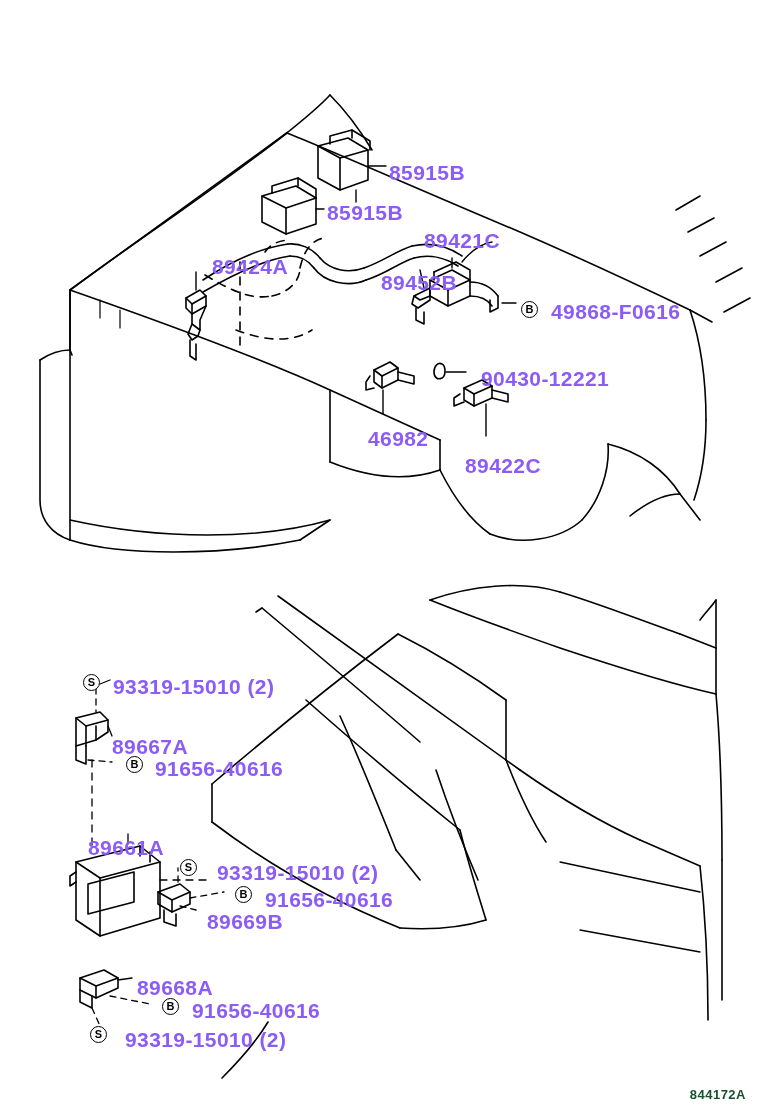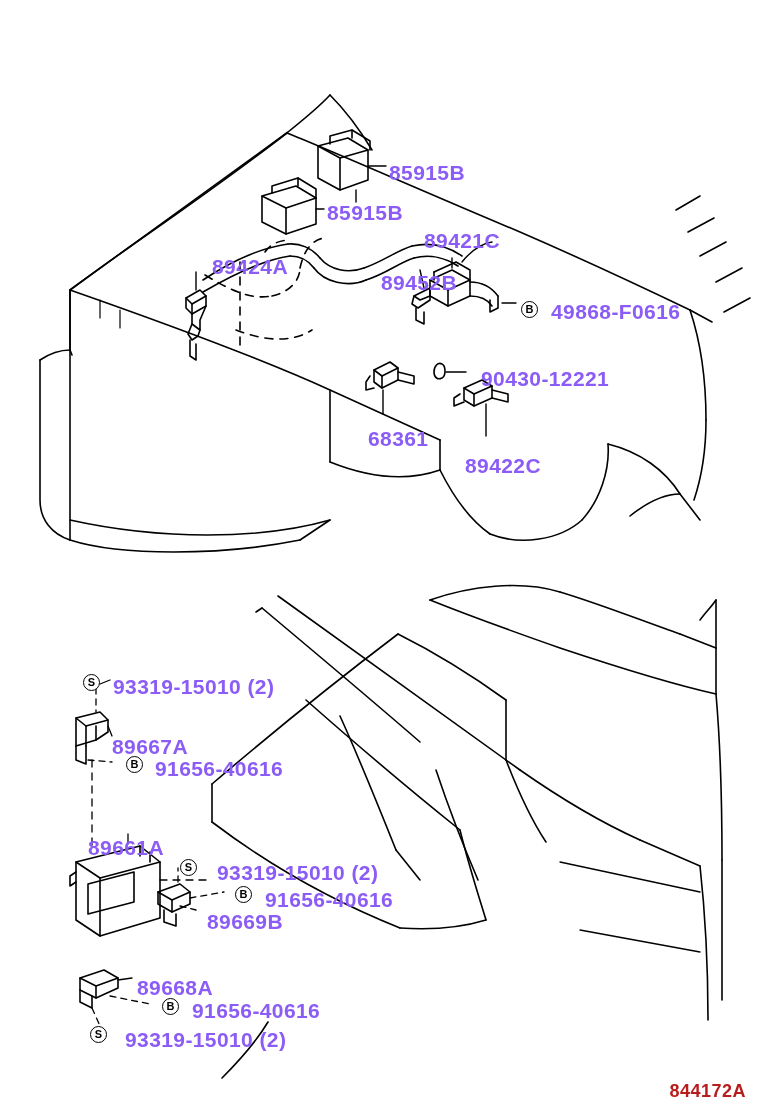--- a/index.html
+++ b/index.html
@@ -38,23 +38,23 @@
     color: #8b5cf6;
     white-space: nowrap;
     line-height: 1;
   }
   .footer-code {
     position: absolute;
     right: 14px;
     bottom: 10px;
     font-family: "Liberation Sans", sans-serif;
     font-weight: bold;
-    font-size: 18px;
+    font-size: 13px;
     letter-spacing: 0.5px;
-    color: #b91c1c;
+    color: #14532d;
   }
   .badge {
     position: absolute;
     width: 17px;
     height: 17px;
     border: 1.6px solid #000;
     border-radius: 50%;
     box-sizing: border-box;
     font-family: "Liberation Sans", sans-serif;
     font-size: 11px;
@@ -271,21 +271,21 @@
     <path d="M222 1078 C240 1060 256 1042 268 1022"></path>
   </svg>
 
   <div class="callout" style="left:389px; top:162px;">85915B</div>
   <div class="callout" style="left:327px; top:202px;">85915B</div>
   <div class="callout" style="left:424px; top:230px;">89421C</div>
   <div class="callout" style="left:381px; top:256px;margin-top:16px;">89452B</div>
   <div class="callout" style="left:164px; top:256px;margin-left:48px;">89424A</div>
   <div class="callout" style="left:551px; top:301px;">49868-F0616</div>
   <div class="callout" style="left:481px; top:368px;">90430-12221</div>
-  <div class="callout" style="left:368px; top:428px;">68361</div>
+  <div class="callout" style="left:368px; top:428px;">46982</div>
   <div class="callout" style="left:465px; top:455px;">89422C</div>
 
   <div class="badge" style="left:521px; top:301px;">B</div>
 
   <div class="callout" style="left:113px; top:676px;">93319-15010 (2)</div>
   <div class="callout" style="left:112px; top:736px;">89667A</div>
   <div class="callout" style="left:155px; top:758px;">91656-40616</div>
   <div class="callout" style="left:88px; top:837px;">89661A</div>
   <div class="callout" style="left:217px; top:862px;">93319-15010 (2)</div>
   <div class="callout" style="left:265px; top:889px;">91656-40616</div>

